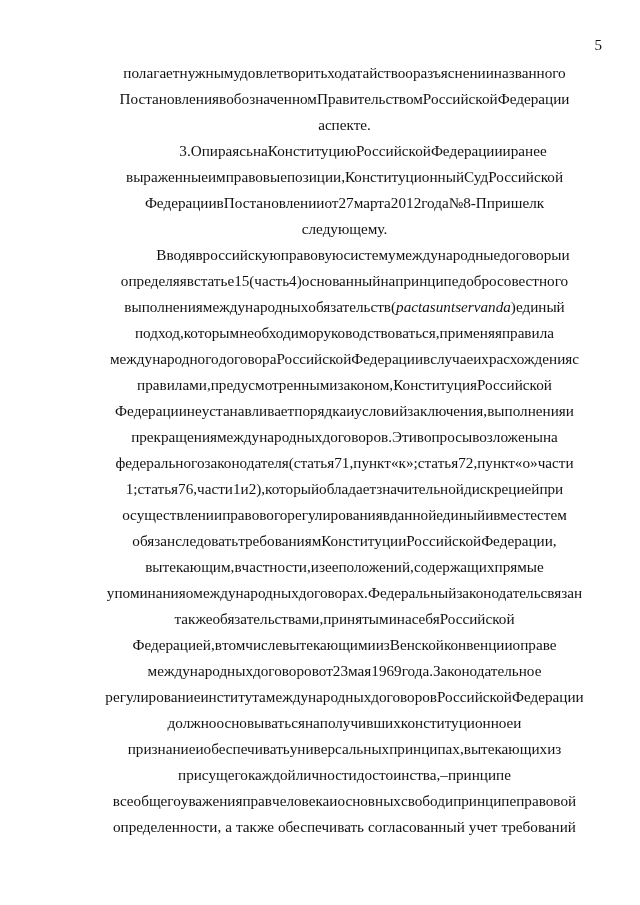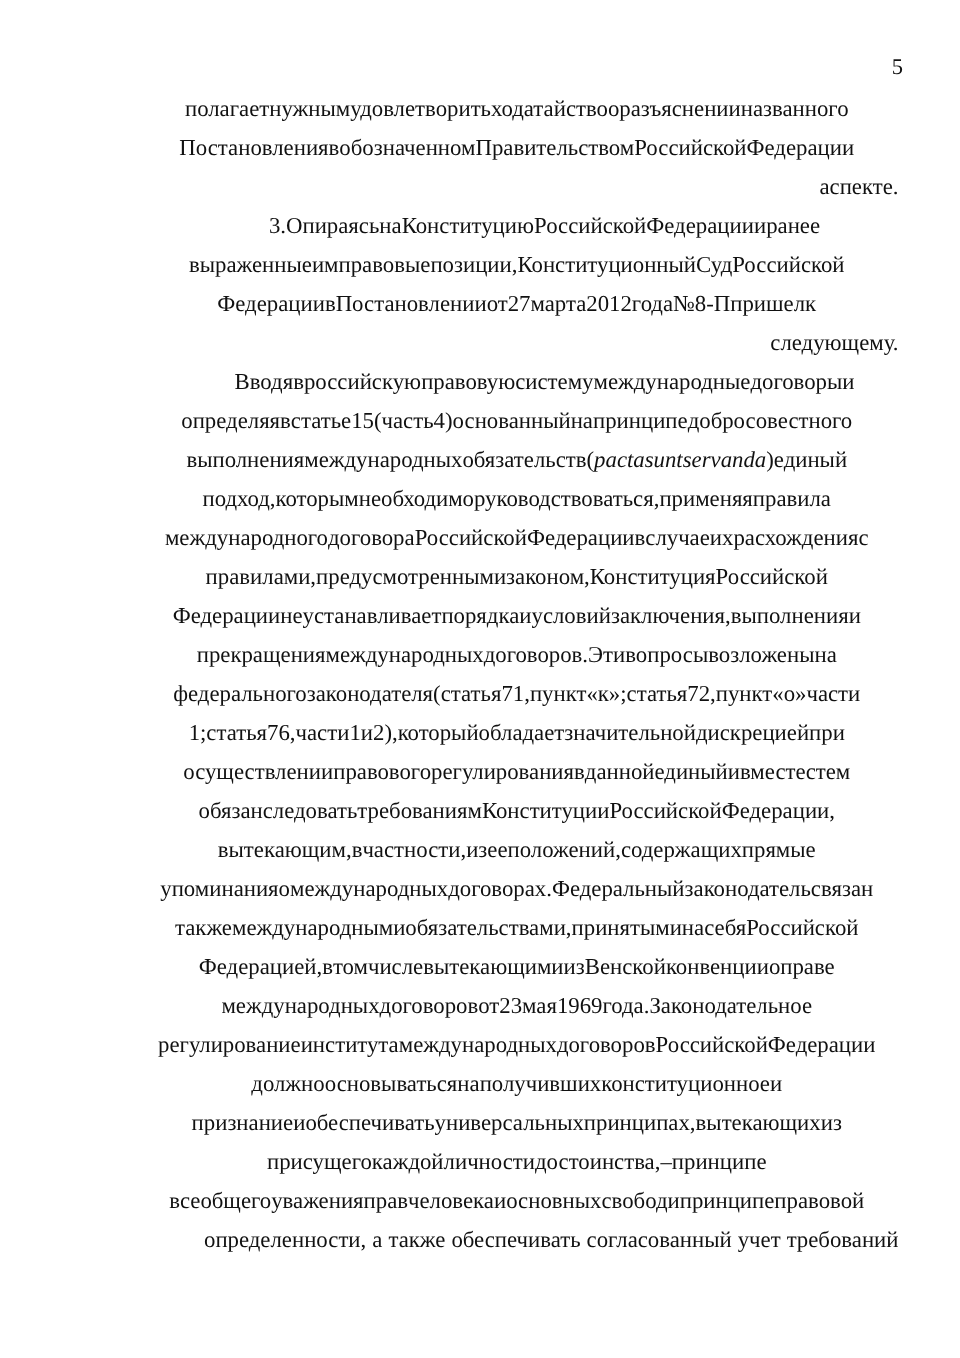--- a/index.html
+++ b/index.html
@@ -38,21 +38,21 @@
     }
     .line {
       height: 26px;
       line-height: 26px;
       font-size: 15.2px;
       white-space: nowrap;
       display: flex;
       justify-content: center;
     }
     .line.last {
-      justify-content: flex-end;
+      justify-content: center;
     }
     .line.last span + span { margin-left: 4px; }
     .line.indent { padding-left: 37px; }
     .line span { display: inline-block; }
   </style>
 </head>
 <body>
 
 <div class="page">
   <div class="page-number">5</div>
@@ -256,21 +256,20 @@
           <span>упоминания</span>
           <span>о</span>
           <span>международных</span>
           <span>договорах.</span>
           <span>Федеральный</span>
           <span>законодатель</span>
           <span>связан</span>
         </div>
         <div class="line">
           <span>также</span>
-          <span>международными</span>
           <span>обязательствами,</span>
           <span>принятыми</span>
           <span>на</span>
           <span>себя</span>
           <span>Российской</span>
         </div>
         <div class="line">
           <span>Федерацией,</span>
           <span>в</span>
           <span>том</span>

